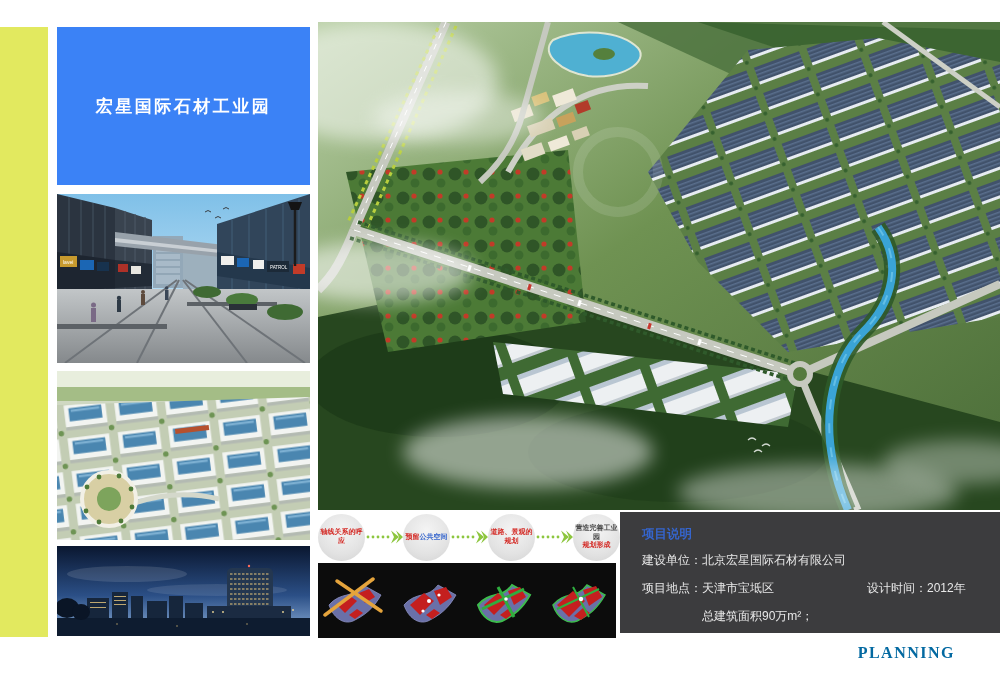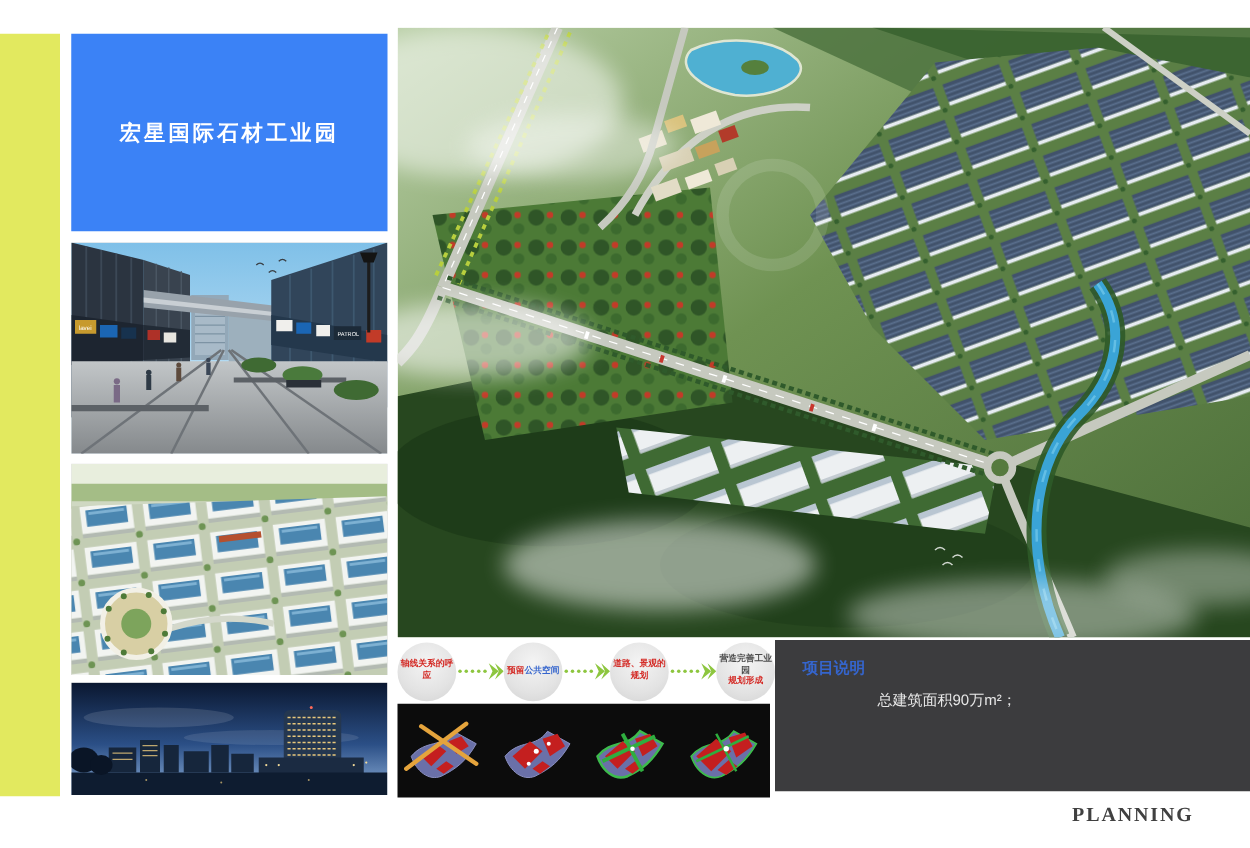--- a/index.html
+++ b/index.html
@@ -19,21 +19,21 @@
   .flow-circle{width:47px;height:47px;border-radius:50%;background:radial-gradient(circle at 50% 35%,#f4f4f4 0%,#e3e3e3 60%,#d2d2d2 100%);display:flex;flex-direction:column;align-items:center;justify-content:center;text-align:center;font-size:7px;line-height:1.25;font-weight:bold;color:#d42b26;flex:0 0 auto;}
   .flow-circle .blue{color:#3565cd;}
   .flow-circle .dark{color:#4a4a4a;}
   .flow-arrow{flex:0 0 auto;}
   .black-box{left:318px;top:563px;width:298px;height:75px;background:#0c0c0c;display:flex;align-items:center;justify-content:space-around;padding:0;box-sizing:border-box;}
   .project-box{left:620px;top:512px;width:380px;height:121px;background:#3c3c3e;box-sizing:border-box;padding:14px 0 0 22px;color:#e8e8e8;font-size:12px;}
   .project-heading{color:#3565cd;font-weight:bold;font-size:12.5px;margin-bottom:9px;}
   .project-row{position:relative;margin-bottom:11px;white-space:nowrap;}
   .project-row .lbl{display:inline-block;min-width:60px;}
   .project-row .extra{position:absolute;left:225px;top:0;}
-  .planning{right:45px;top:644px;font-family:"Liberation Serif",serif;font-size:16px;font-weight:bold;color:#404040;letter-spacing:1.5px;}
+  .planning{right:45px;top:644px;font-family:"Liberation Serif",serif;font-size:16px;font-weight:bold;color:#0369a1;letter-spacing:1.5px;}
 </style>
 </head>
 <body>
 
 <div class="page">
 
   <div class="abs stripe"></div>
 
   <div class="abs title-box">
     <span>宏星国际石材工业园</span>
@@ -443,19 +443,26 @@
       <polygon points="27,45 36,37 43,42 34,49" fill="#c41f1f"></polygon>
       <line x1="10" y1="38" x2="52" y2="18" stroke="#2fae3f" stroke-width="2"></line>
       <line x1="26" y1="16" x2="42" y2="46" stroke="#2fae3f" stroke-width="2"></line>
       <circle cx="34" cy="28" r="2.2" fill="#ffffff"></circle>
     </svg>
   </div>
 
   <div class="abs project-box">
     <div class="project-heading">项目说明</div>
     <div class="project-row">
+      <span class="lbl">建设单位：</span><span>北京宏星国际石材有限公司</span>
+    </div>
+    <div class="project-row">
+      <span class="lbl">项目地点：</span><span>天津市宝坻区</span>
+      <span class="extra"><span>设计时间：</span><span>2012年</span></span>
+    </div>
+    <div class="project-row">
       <span class="lbl"></span><span>总建筑面积90万m²；</span>
     </div>
   </div>
 
   <div class="abs planning">PLANNING</div>
 
 </div>
 
 </body></html>

